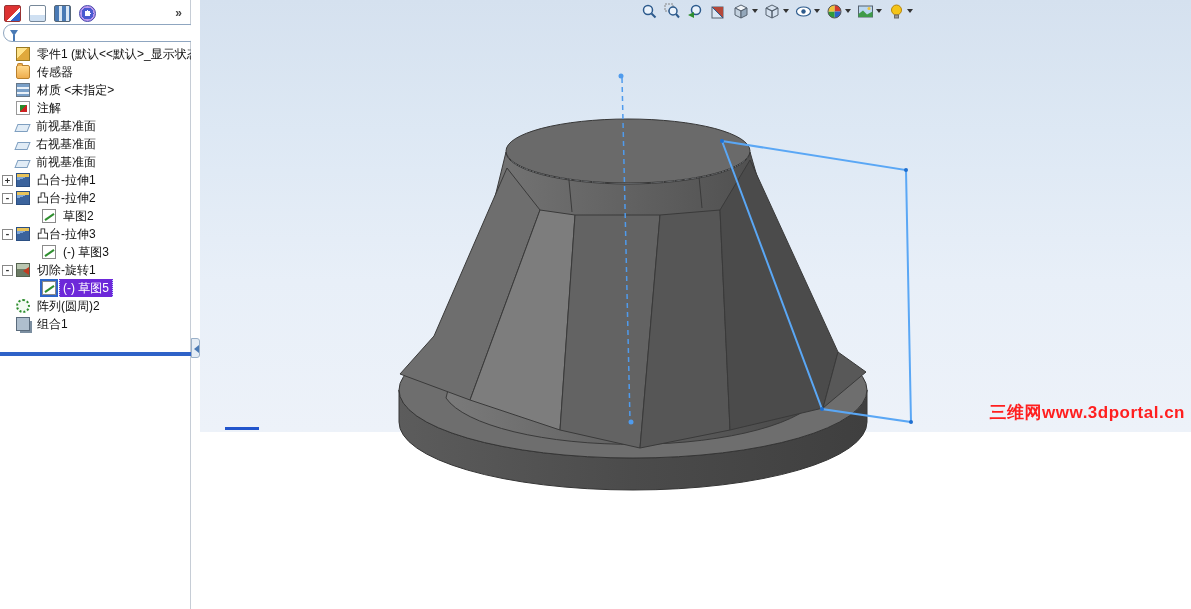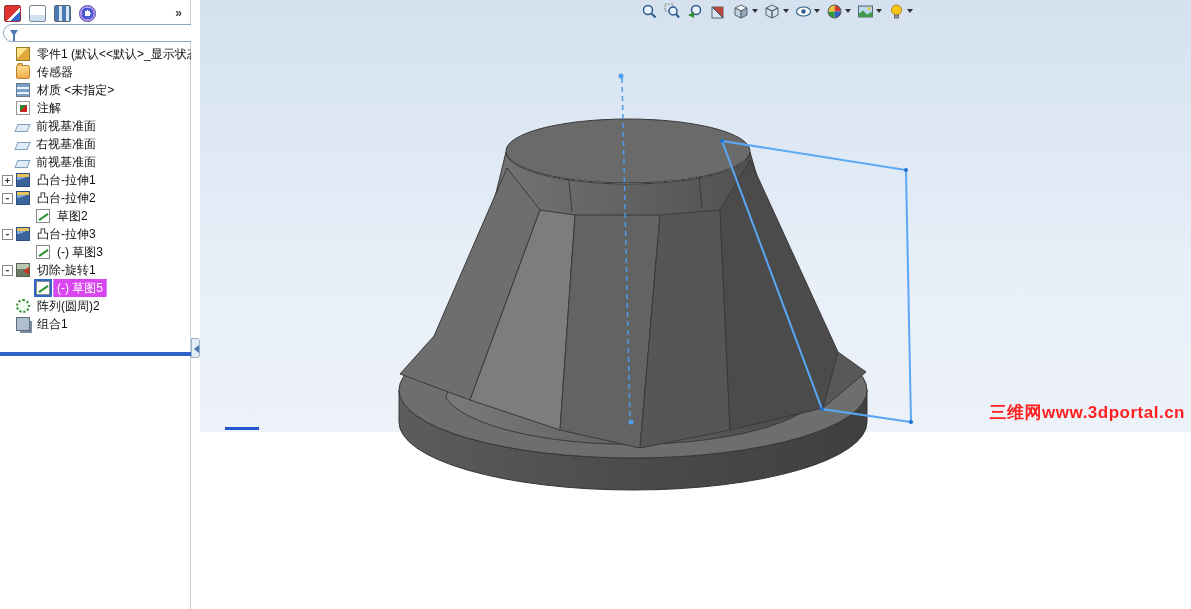--- a/index.html
+++ b/index.html
@@ -24,21 +24,21 @@
   .funnel:after{content:"";position:absolute;left:-1px;top:-1px;width:2px;height:6px;background:#4a7ab5;}
   #filter-input{flex:1;border:none;outline:none;font-size:11px;background:transparent;min-width:0;}
 
   
   #tree{position:absolute;left:0;top:45px;width:191px;}
   .trow{height:18px;display:flex;align-items:center;font-size:12px;color:#111;white-space:nowrap;
         overflow:hidden;cursor:default;}
   .twisty{width:9px;height:9px;border:1px solid #888;background:#fff;color:#333;flex:none;
           font:bold 9px/8px "DejaVu Sans Mono",monospace;text-align:center;margin:0 3px 0 2px;cursor:pointer;}
   .twisty.hid{visibility:hidden;}
-  .child{padding-left:20px;}
+  .child{padding-left:26px;}
   .ticon{width:14px;height:14px;flex:none;margin-right:3px;position:relative;box-sizing:border-box;}
   .tlabel{padding:1px 3px;border:1px solid transparent;}
 
   .i-part{background:linear-gradient(135deg,#ffe38a 0 45%,#e0a93c 45%);border:1px solid #9a7a22;}
   .i-folder{background:linear-gradient(180deg,#ffd98c,#eead4e);border:1px solid #b9802c;border-radius:2px;}
   .i-folder:before{content:"";position:absolute;left:0;top:-3px;width:6px;height:3px;background:#eead4e;
                    border:1px solid #b9802c;border-bottom:none;border-radius:2px 2px 0 0;box-sizing:border-box;}
   .i-ann{background:#fff;border:1px solid #999;}
   .i-ann:after{content:"";position:absolute;left:3px;top:3px;width:7px;height:7px;
                background:linear-gradient(135deg,#2a8a2a 0 50%,#cc2222 50%);}
@@ -53,21 +53,21 @@
   .i-sketch{background:#fff;border:1px solid #8a8a8a;}
   .i-sketch:after{content:"";position:absolute;left:1px;top:6px;width:11px;height:2px;
                   background:#2f8f2f;transform:rotate(-35deg);}
   .i-revcut{background:linear-gradient(180deg,#b9c6b0 0 45%,#6b7a64 45%);border:1px solid #55624f;}
   .i-revcut:after{content:"";position:absolute;right:0;top:3px;width:0;height:0;
                   border-top:4px solid transparent;border-bottom:4px solid transparent;border-right:6px solid #c23a1f;}
   .i-pattern{border:2px dotted #2c8c2c;border-radius:50%;background:#f2faf2;}
   .i-combine{background:#aebecd;border:1px solid #5a6b7c;box-shadow:3px 3px 0 -1px #7b8ea0;}
 
   .selected .ticon{outline:2px solid #2f66c8;}
-  .selected .tlabel{background:#d946ef;color:#fff;border:1px dotted #bcd6ff;}
+  .selected .tlabel{background:#6d28d9;color:#fff;border:1px dotted #bcd6ff;}
 
   #rollback-bar{position:absolute;left:0;top:352px;width:191px;height:4px;background:#2e62c8;cursor:row-resize;}
 
   
   #splitter{position:absolute;left:191px;top:0;width:9px;height:609px;background:#fff;}
   #splitter-handle{position:absolute;left:0;top:338px;width:9px;height:20px;background:#e4ecf5;
                    border:1px solid #9ab0c8;border-radius:0 3px 3px 0;box-sizing:border-box;cursor:pointer;}
   #splitter-handle:after{content:"";position:absolute;left:2px;top:6px;width:0;height:0;
                    border-top:4px solid transparent;border-bottom:4px solid transparent;border-right:5px solid #4a7ab5;}
 

